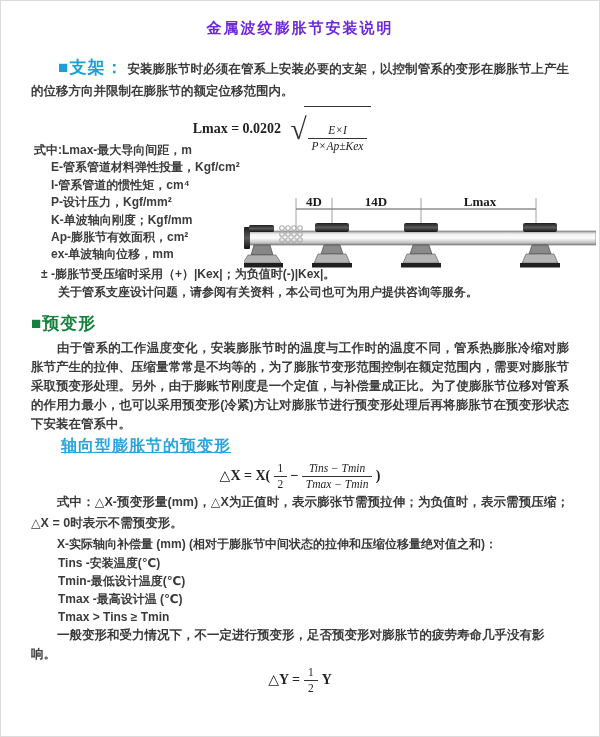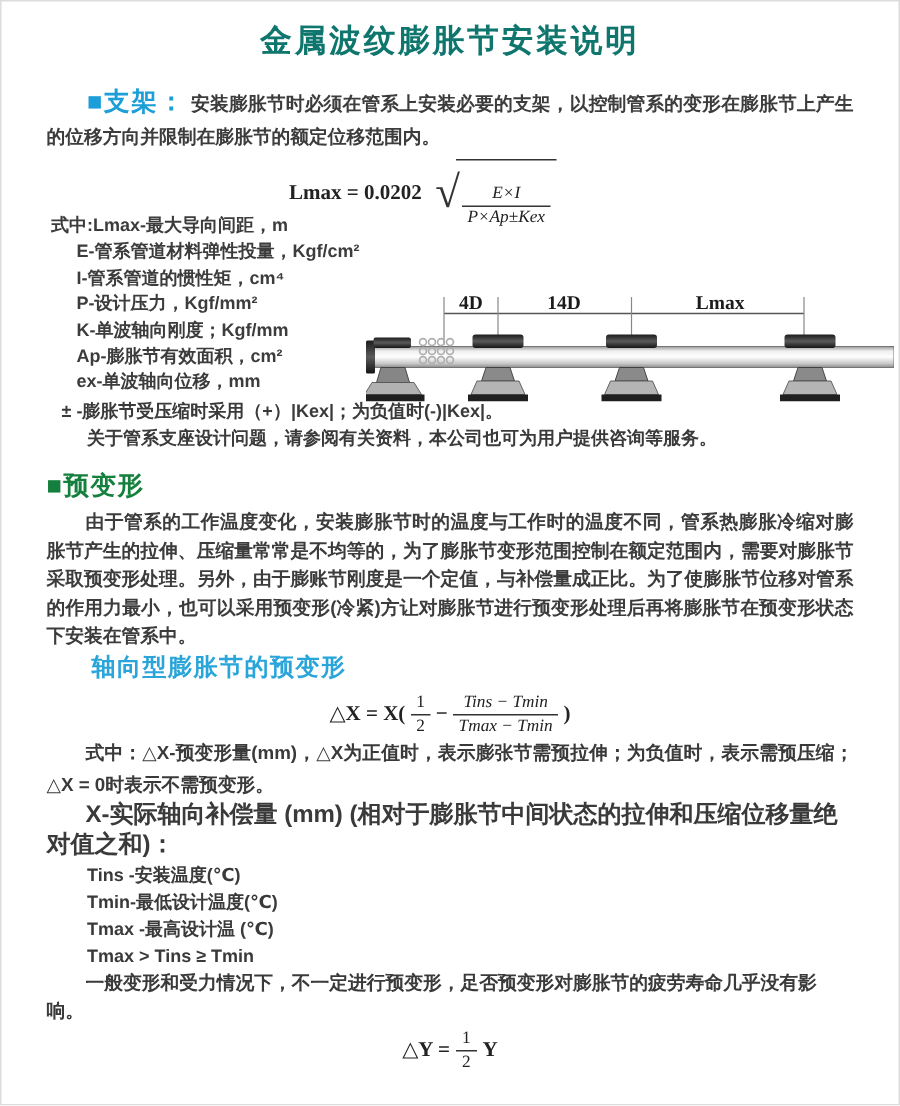--- a/index.html
+++ b/index.html
@@ -2,21 +2,21 @@
 <html><head>
 <meta charset="utf-8">
 <style>
   html,body{margin:0;padding:0;background:#fff;}
   .page{
     position:relative; width:598px; height:735px; overflow:hidden;
     border:1px solid #dcdcdc; background:#fff;
     font-family:"Liberation Sans","DejaVu Sans",sans-serif;
     color:#3a3a3a;
   }
-  .title{ text-align:center; font-size:21px; font-weight:bold; color:#0f766e;
+  .title{ text-align:center; font-size:15px; font-weight:bold; color:#6d28d9;
           padding-top:12px; line-height:30px; letter-spacing:2px;}
   .p-support{ margin:14px 30px 0 30px; font-size:12.5px; line-height:22px;
           text-align:justify; font-weight:bold; color:#3c3c3c; text-indent:27px;}
   .inline-h{ color:#1c9ed8; font-size:17px; font-weight:bold; letter-spacing:1px;}
   .p-example{ margin:0 30px; font-size:12.5px; line-height:22px; font-weight:bold; text-indent:27px;}
 
   .formula{ text-align:center; color:#222; font-family:"Liberation Serif","DejaVu Serif",serif;}
   .formula1{ margin:4px 0 0 0; height:30px; line-height:30px; transform:translateX(-18px);}
   .f-bold{ font-weight:bold; font-size:14px;}
   .sqrt-sign{ display:inline-block; vertical-align:middle; font-size:30px; line-height:28px;
@@ -29,25 +29,25 @@
   .ital{ font-style:italic;}
 
   .vars{ margin:6px 0 0 33px; font-size:12px; line-height:17.4px; font-weight:bold; color:#3c3c3c;}
   .vars .v{ padding-left:17px;}
   .line-pm{ margin:1px 30px 0 40px; font-size:12px; line-height:18.5px; font-weight:bold;}
   .line-consult{ margin:0 30px 0 57px; font-size:12px; line-height:18.5px; font-weight:bold;}
 
   .sec-h{ margin:10px 0 0 30px; font-size:17px; line-height:23px; font-weight:bold; color:#15803d; letter-spacing:1px;}
   .p-preform{ margin:4px 30px 0 30px; font-size:12.5px; line-height:19px;
           text-align:justify; text-indent:26px; font-weight:bold; color:#3c3c3c;}
-  .sub-h{ margin:2px 0 0 60px; font-size:16px; line-height:20px; font-weight:bold; color:#2aa5da; letter-spacing:1px;}
+  .sub-h{ margin:2px 0 0 60px; font-size:16px; line-height:20px; font-weight:bold; color:#2aa5da; letter-spacing:1px;text-decoration:underline;}
   .sub-h2{ margin:6px 0 0 30px; font-size:17px; line-height:23px; font-weight:bold; color:#2aa5da; letter-spacing:1px;}
   .formula2{ margin:4px 0 0 0; height:32px; line-height:32px; font-size:13px;}
   .note1{ margin:0 30px; font-size:12.5px; line-height:21px; text-align:justify; text-indent:26px; font-weight:bold;}
-  .note2{ margin:0 30px; font-size:16px; line-height:20px; text-indent:26px; font-weight:bold;}
+  .note2{ margin:0 30px; font-size:12px; line-height:20px; text-indent:26px; font-weight:bold;}
   .temps div{ margin-left:57px; font-size:12px; line-height:18px; font-weight:bold;}
   .note3{ margin:0 30px; font-size:12.5px; line-height:19px; text-indent:26px; font-weight:bold;}
   .formula3{ margin:2px 0 0 0; height:26px; line-height:26px;}
 
   .diagram{ position:absolute; left:243px; top:192px; width:352px; height:82px;}
 </style>
 </head>
 <body>
 
 <div class="page">

